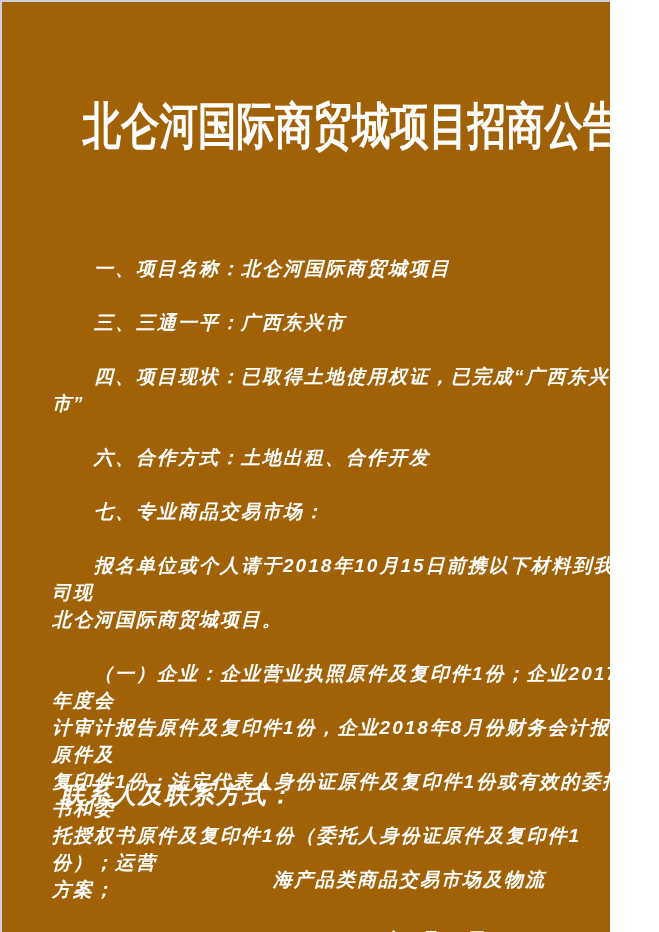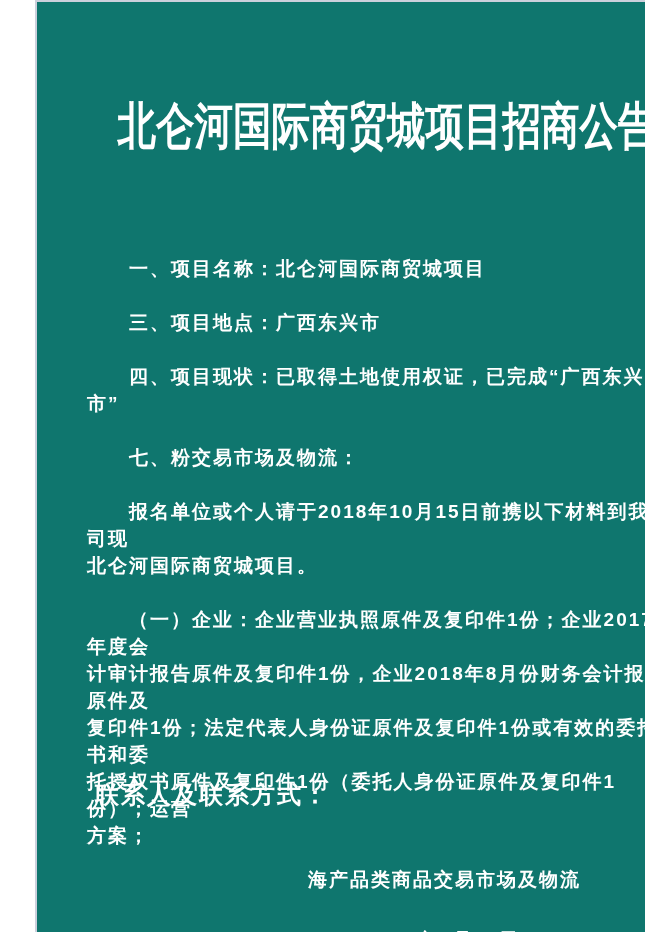--- a/index.html
+++ b/index.html
@@ -1,27 +1,26 @@
 <!DOCTYPE html>
 <html><head>
 <meta charset="utf-8">
 <style>
   html, body { margin: 0; padding: 0; }
   .page {
     position: relative;
     width: 610px;
     height: 932px;
     box-sizing: border-box;
-    background: #0f766e;
+    background: #a16207;
     border-top: 2px solid #ccd0dc;
     border-left: 2px solid #ccd0dc;
     overflow: hidden;
     color: #ffffff;
     font-family: "Liberation Sans", sans-serif;
-    margin-left: 35px;
   }
   .title-row {
     position: absolute;
     top: 88px;
     left: 0;
     width: 100%;
     text-align: center;
     white-space: nowrap;
   }
   .title-text {
@@ -39,21 +38,21 @@
     top: 226px;
     left: 50px;
     width: 586px;
     font-size: 19px;
     font-weight: 700;
     line-height: 27px;
     letter-spacing: 2px;
     white-space: pre-line;
     text-align: left;
   }
-  .para { margin: 0; padding: 0; }
+  .para { margin: 0; padding: 0; font-style: italic; }
   .contact-block {
     position: absolute;
     top: 748px;
     left: 58px;
     font-size: 24px;
     font-weight: 700;
     line-height: 30px;
     letter-spacing: 2px;
     white-space: pre-line;
   }
@@ -73,23 +72,24 @@
 <body>
 
 <div class="page">
 
   <div class="title-row">
     <span class="title-text">北仑河国际商贸城项目招商公告</span>
   </div>
 
   <div class="body-block">
     <div class="para">　　一、项目名称：北仑河国际商贸城项目</div>
-    <div class="para">　　三、项目地点：广西东兴市</div>
+    <div class="para">　　三、三通一平：广西东兴市</div>
     <div class="para">　　四、项目现状：已取得土地使用权证，已完成“广西东兴市”</div>
-    <div class="para">　　七、粉交易市场及物流：</div>
+    <div class="para">　　六、合作方式：土地出租、合作开发</div>
+    <div class="para">　　七、专业商品交易市场：</div>
     <div class="para">　　报名单位或个人请于2018年10月15日前携以下材料到我公司现
 北仑河国际商贸城项目。</div>
     <div class="para">　　（一）企业：企业营业执照原件及复印件1份；企业2017年度会
 计审计报告原件及复印件1份，企业2018年8月份财务会计报表原件及
 复印件1份；法定代表人身份证原件及复印件1份或有效的委托书和委
 托授权书原件及复印件1份（委托人身份证原件及复印件1份）；运营
 方案；</div>
     
   </div>
 

